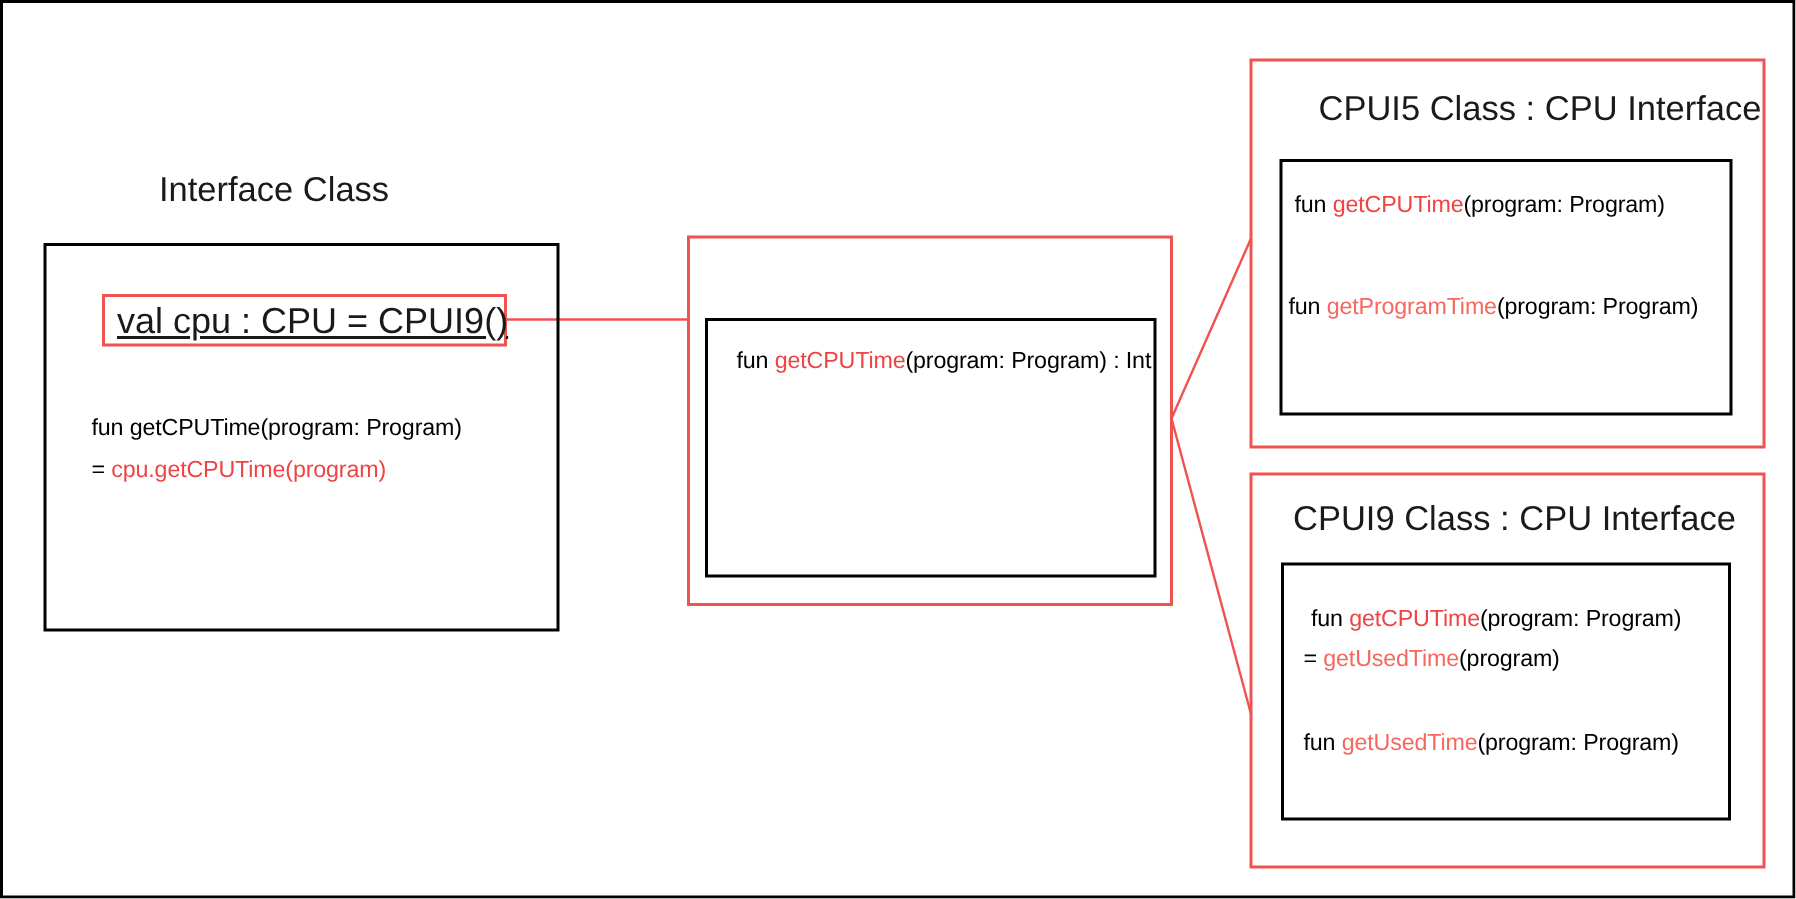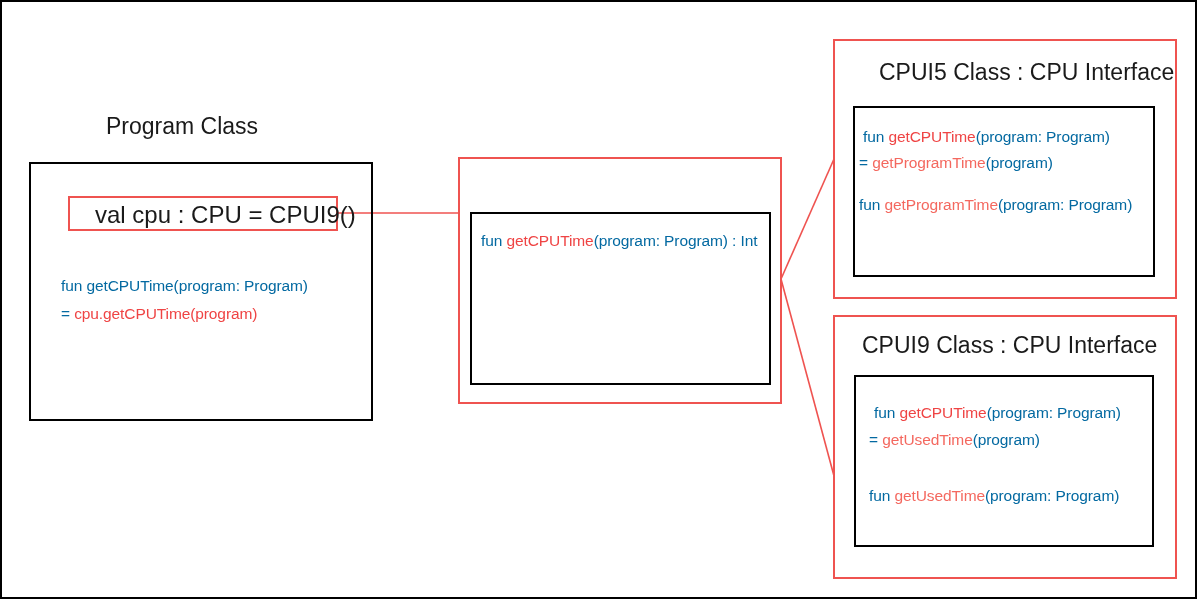--- a/index.html
+++ b/index.html
@@ -54,76 +54,73 @@
     position: absolute;
     font-size: 15.5px;
     line-height: 1.15;
     white-space: nowrap;
     color: #111111;
     letter-spacing: -0.1px;
   }
 
   .c-purple { color: #ef4444; }
   .c-red    { color: #f4685f; }
-  .c-black  { color: #0369a1; }
+  .c-black  { color: #000000; }
 
   .highlight-text {
     position: absolute;
     font-size: 24px;
     white-space: nowrap;
     color: #1a1a1a;
     line-height: 1;
   }
 </style>
 </head>
 <body>
 
 <div id="canvas">
 
   <svg class="svg-layer" viewBox="0 0 1197 599">
     <line x1="336" y1="211" x2="456" y2="211" stroke="#ef5350" stroke-width="1.6"></line>
     <line x1="779" y1="277" x2="832" y2="157" stroke="#ef5350" stroke-width="1.6"></line>
     <line x1="779" y1="277" x2="832" y2="474" stroke="#ef5350" stroke-width="1.6"></line>
   </svg>
 
-  <div class="group-title" style="left:104px; top:112px;">Program Class</div>
+  <div class="group-title" style="left:104px; top:112px;">Interface Class</div>
 
   <div class="box box-black" style="left:27px; top:160px; width:344px; height:259px;"></div>
 
   <div class="box box-red" style="left:66px; top:194px; width:270px; height:35px;"></div>
 
-  <div class="highlight-text" style="left:93px; top:201px;">val cpu : CPU = CPUI9()</div>
+  <div class="highlight-text" style="left:76px; top:201px;text-decoration:underline;">val cpu : CPU = CPUI9()</div>
 
   <div class="code-line" style="left:59px; top:275px;">
     <span class="c-black">fun getCPUTime(program: Program)</span>
   </div>
   <div class="code-line" style="left:59px; top:303px;">
     <span class="c-black">= </span><span class="c-purple">cpu.getCPUTime(program)</span>
   </div>
 
   <div class="box box-red" style="left:456px; top:155px; width:324px; height:247px;"></div>
 
 
   <div class="box box-black" style="left:468px; top:210px; width:301px; height:173px;"></div>
 
-  <div class="code-line" style="left:479px; top:230px;text-align:center;">
+  <div class="code-line" style="left:489px; top:230px;text-align:center;">
     <span class="c-black">fun </span><span class="c-purple">getCPUTime</span><span class="c-black">(program: Program) : Int</span>
   </div>
 
   <div class="box box-red" style="left:831px; top:37px; width:344px; height:260px;"></div>
 
   <div class="group-title" style="left:849px; top:58px;margin-left:28px;">CPUI5 Class : CPU Interface</div>
 
   <div class="box box-black" style="left:851px; top:104px; width:302px; height:171px;"></div>
 
   <div class="code-line" style="left:861px; top:126px;">
     <span class="c-black">fun </span><span class="c-purple">getCPUTime</span><span class="c-black">(program: Program)</span>
-  </div>
-  <div class="code-line" style="left:857px; top:152px;">
-    <span class="c-black">= </span><span class="c-red">getProgramTime</span><span class="c-black">(program)</span>
   </div>
   <div class="code-line" style="left:857px; top:194px;">
     <span class="c-black">fun </span><span class="c-red">getProgramTime</span><span class="c-black">(program: Program)</span>
   </div>
 
   <div class="box box-red" style="left:831px; top:313px; width:344px; height:264px;"></div>
 
   <div class="group-title" style="left:860px; top:331px;">CPUI9 Class : CPU Interface</div>
 
   <div class="box box-black" style="left:852px; top:373px; width:300px; height:172px;"></div>

